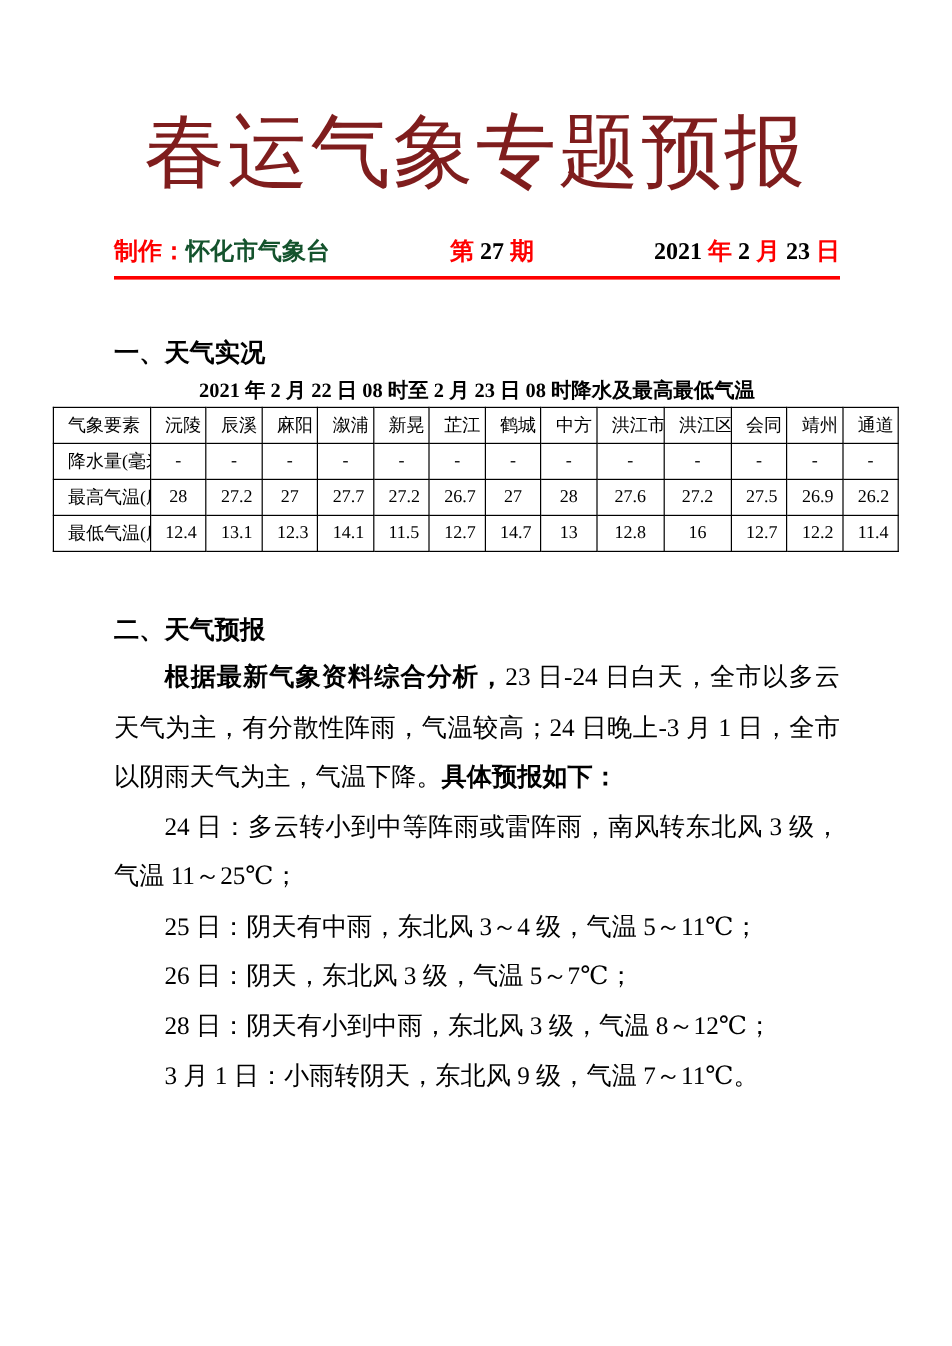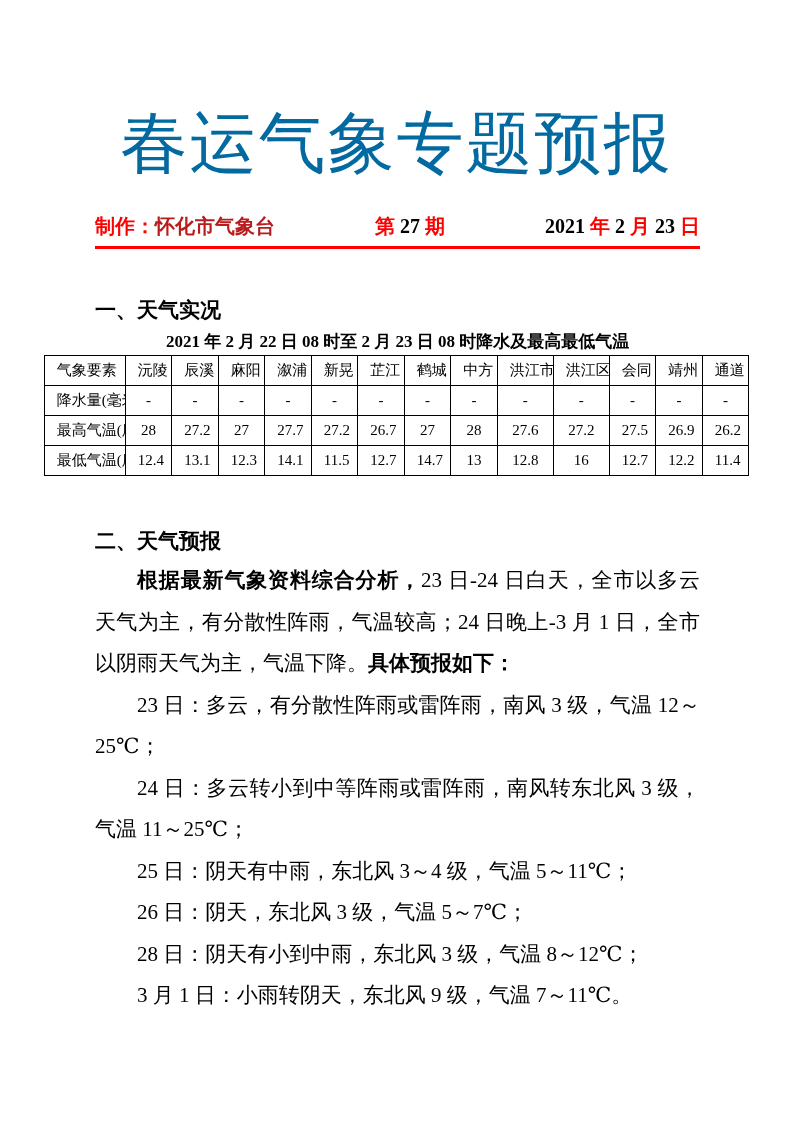--- a/index.html
+++ b/index.html
@@ -2,23 +2,23 @@
 <html><head>
 <meta charset="utf-8">
 <style>
   html,body{margin:0;padding:0;background:#ffffff;}
   .page{
     width:793px;height:1122px;position:relative;background:#ffffff;
     color:#000;overflow:hidden;
     font-family:"Liberation Serif","DejaVu Serif",serif;
   }
   .doc-title{
-    margin:16px;padding-top:84px;text-align:center;
+    margin:0;padding-top:84px;text-align:center;
     font-size:67px;line-height:87px;font-weight:normal;
-    letter-spacing:2px;color:#0369a1;
+    letter-spacing:2px;color:#7f1d1d;
   }
   .masthead{
     margin:26px 93px 0 95px;
     border-bottom:3.5px solid #fe0000;
     padding-bottom:7px;
     display:flex;justify-content:space-between;align-items:baseline;
     font-size:20px;line-height:26px;font-weight:bold;
   }
   .content{margin:0 93px 0 95px;}
   .section-heading{
@@ -49,21 +49,21 @@
   .bold{font-weight:bold;}
 </style>
 </head>
 <body>
 
 <div class="page">
 
   <h1 class="doc-title">春运气象专题预报</h1>
 
   <div class="masthead">
-    <span><span style="color: rgb(254, 0, 0);">制作：</span><span style="color: #b91c1c;">怀化市气象台</span></span>
+    <span><span style="color: rgb(254, 0, 0);">制作：</span><span style="color: #14532d;">怀化市气象台</span></span>
     <span><span style="color: rgb(254, 0, 0);">第 </span><span style="color: rgb(0, 0, 0);">27</span><span style="color: rgb(254, 0, 0);"> 期</span></span>
     <span><span style="color: rgb(0, 0, 0);">2021 </span><span style="color: rgb(254, 0, 0);">年</span><span style="color: rgb(0, 0, 0);"> 2 </span><span style="color: rgb(254, 0, 0);">月</span><span style="color: #000000;"> 23 </span><span style="color: rgb(254, 0, 0);">日</span></span>
   </div>
 
   <div class="content">
     <h2 class="section-heading first">一、天气实况</h2>
     <div class="table-title">2021 年 2 月 22 日 08 时至 2 月 23 日 08 时降水及最高最低气温</div>
   </div>
 
   <div class="table-wrap">
@@ -152,21 +152,20 @@
             <td>11.4</td>
           </tr>
         </tbody>
       </table>
   </div>
 
   <div class="content">
     <h2 class="section-heading second">二、天气预报</h2>
     <div class="paragraphs">
         <p><span class="bold">根据最新气象资料综合分析，</span><span>23 日-24 日白天，全市以多云天气为主，有分散性阵雨，气温较高；24 日晚上-3 月 1 日，全市以阴雨天气为主，气温下降。</span><span class="bold">具体预报如下：</span></p>
-        <p><span>23 日：多云，有分散性阵雨或雷阵雨，南风 3 级，气温 12～25℃；</span></p>
         <p><span>24 日：多云转小到中等阵雨或雷阵雨，南风转东北风 3 级，气温 11～25℃；</span></p>
         <p><span>25 日：阴天有中雨，东北风 3～4 级，气温 5～11℃；</span></p>
         <p><span>26 日：阴天，东北风 3 级，气温 5～7℃；</span></p>
         <p><span>28 日：阴天有小到中雨，东北风 3 级，气温 8～12℃；</span></p>
         <p><span>3 月 1 日：小雨转阴天，东北风 9 级，气温 7～11℃。</span></p>
       </div>
   </div>
 
 </div>
 

